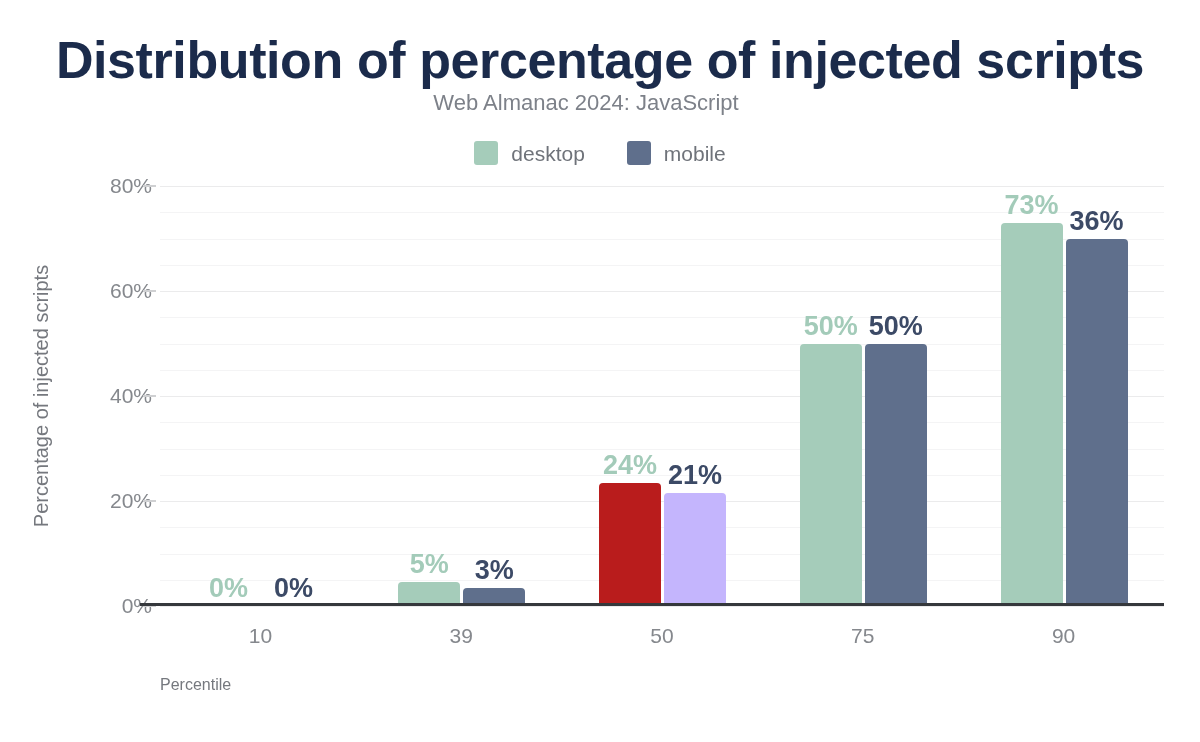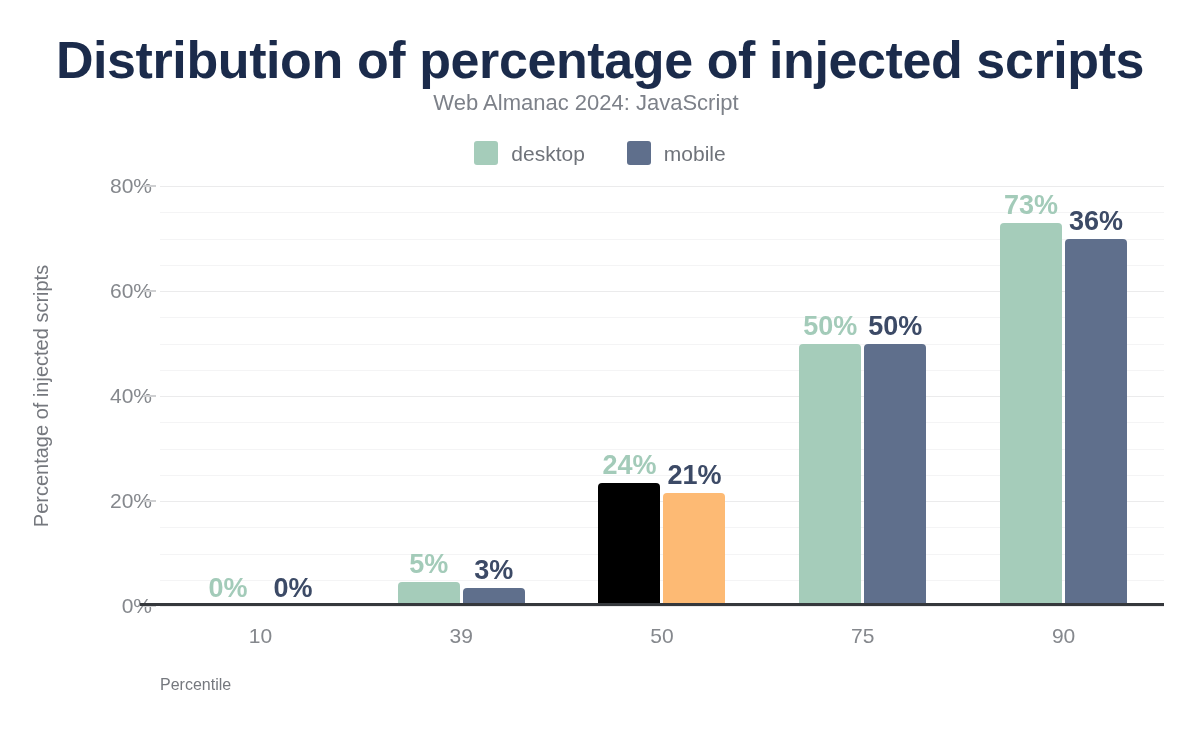--- a/index.html
+++ b/index.html
@@ -151,21 +151,21 @@
     height: 100%;
   }
   .bar-pair {
     position: absolute;
     left: 50%;
     bottom: 0;
     transform: translateX(-50%);
     width: 128px;
     height: 100%;
     display: flex;
-    justify-content: center;
+    justify-content: flex-end;
     align-items: flex-end;
     gap: 3px;
   }
   .bar {
     width: 62px;
     border-radius: 4px 4px 0 0;
     position: relative;
   }
   .bar-label {
     position: absolute;
@@ -274,24 +274,24 @@
               <span class="bar-label">5%</span>
             </div>
             <div class="bar mobile" style="height: 17.85px; background: rgb(95, 111, 140);">
               <span class="bar-label">3%</span>
             </div>
           </div>
           <div class="xtick">39</div>
         </div>
         <div class="group">
           <div class="bar-pair">
-            <div class="bar desktop" style="height: 123.375px; background: #000000;">
+            <div class="bar desktop" style="height: 123.375px; background: #b91c1c;">
               <span class="bar-label">24%</span>
             </div>
-            <div class="bar mobile" style="height: 112.875px; background: #fdba74;">
+            <div class="bar mobile" style="height: 112.875px; background: #c4b5fd;">
               <span class="bar-label">21%</span>
             </div>
           </div>
           <div class="xtick">50</div>
         </div>
         <div class="group">
           <div class="bar-pair">
             <div class="bar desktop" style="height: 262.5px; background: rgb(165, 204, 186);">
               <span class="bar-label">50%</span>
             </div>

